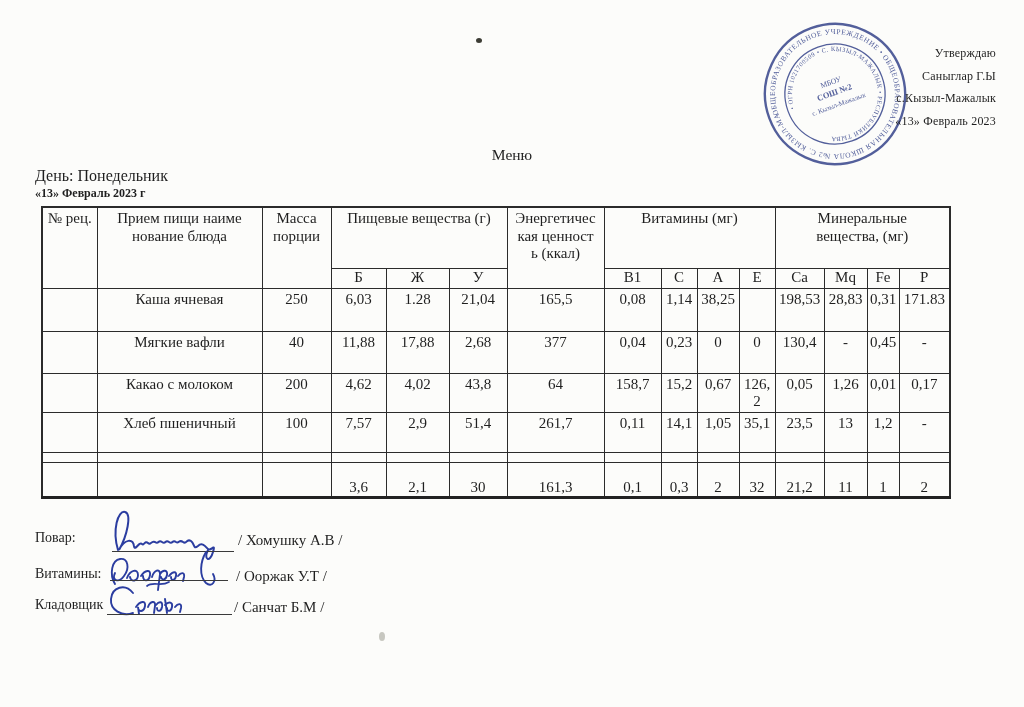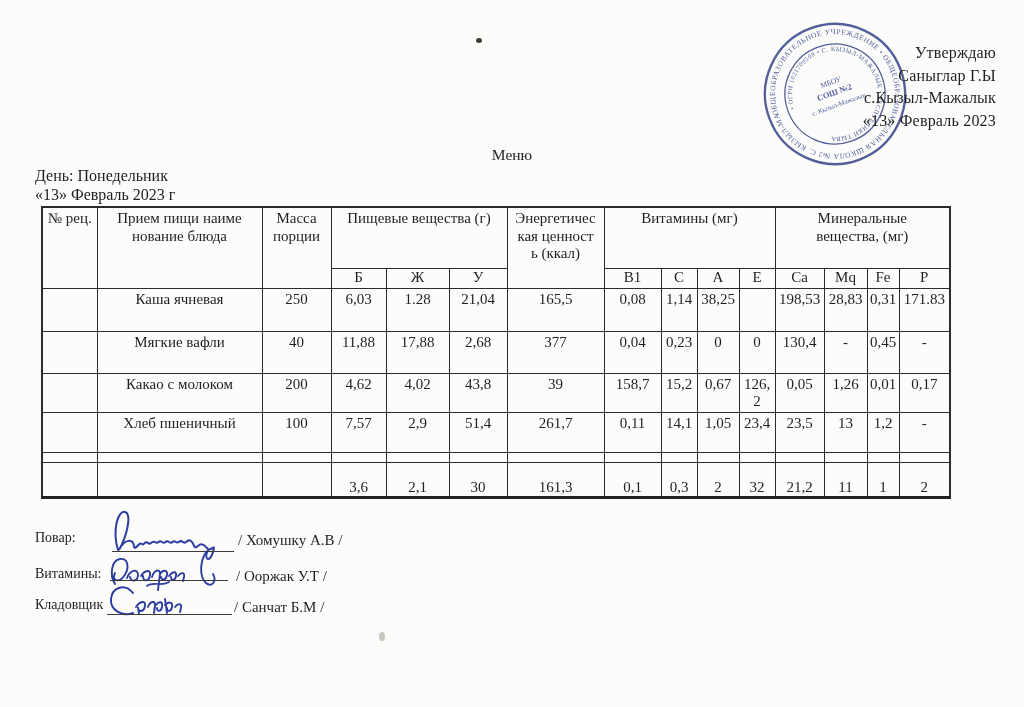--- a/index.html
+++ b/index.html
@@ -5,29 +5,29 @@
   html,body{margin:0;padding:0;}
   body{
     width:1024px;height:707px;position:relative;overflow:hidden;
     background:#fcfcfa;color:#1f1f1f;
     font-family:"Liberation Serif", serif;
   }
   .abs{position:absolute;}
   
   #approval{
     left:700px;top:42px;width:296px;
-    text-align:right;font-size:16px;line-height:22.5px;
+    text-align:right;font-size:12px;line-height:22.5px;
     letter-spacing:.2px;z-index:3;
   }
   
   #stamp{left:745px;top:12px;width:180px;height:166px;z-index:2;opacity:.88;}
   
   #doc-title{left:0;top:146px;width:1024px;text-align:center;font-size:15.5px;}
   #day-line{left:35px;top:167px;font-size:16px;}
-  #date-line{left:35px;top:186px;font-size:16px;font-weight:normal;}
+  #date-line{left:35px;top:186px;font-size:12px;font-weight:bold;}
   
   #menu-table{
     position:absolute;left:33px;top:206px;width:908px;
     border-collapse:collapse;table-layout:fixed;
     border:2px solid #2b2b2b;border-bottom:3px solid #222;margin-left:8px;
   }
   #menu-table th,#menu-table td{
     border:1px solid #2b2b2b;
     font-weight:normal;font-size:15px;line-height:1.18;
     text-align:center;vertical-align:top;
@@ -169,21 +169,21 @@
         <td>0,45</td>
         <td>-</td>
       </tr>
       <tr>
         <td></td>
         <td>Какао с молоком</td>
         <td>200</td>
         <td>4,62</td>
         <td>4,02</td>
         <td>43,8</td>
-        <td>39</td>
+        <td>64</td>
         <td>158,7</td>
         <td>15,2</td>
         <td>0,67</td>
         <td>126,
 2</td>
         <td>0,05</td>
         <td>1,26</td>
         <td>0,01</td>
         <td>0,17</td>
       </tr>
@@ -191,21 +191,21 @@
         <td></td>
         <td>Хлеб пшеничный</td>
         <td>100</td>
         <td>7,57</td>
         <td>2,9</td>
         <td>51,4</td>
         <td>261,7</td>
         <td>0,11</td>
         <td>14,1</td>
         <td>1,05</td>
-        <td>23,4</td>
+        <td>35,1</td>
         <td>23,5</td>
         <td>13</td>
         <td>1,2</td>
         <td>-</td>
       </tr>
       <tr>
         <td></td>
         <td></td>
         <td></td>
         <td></td>

